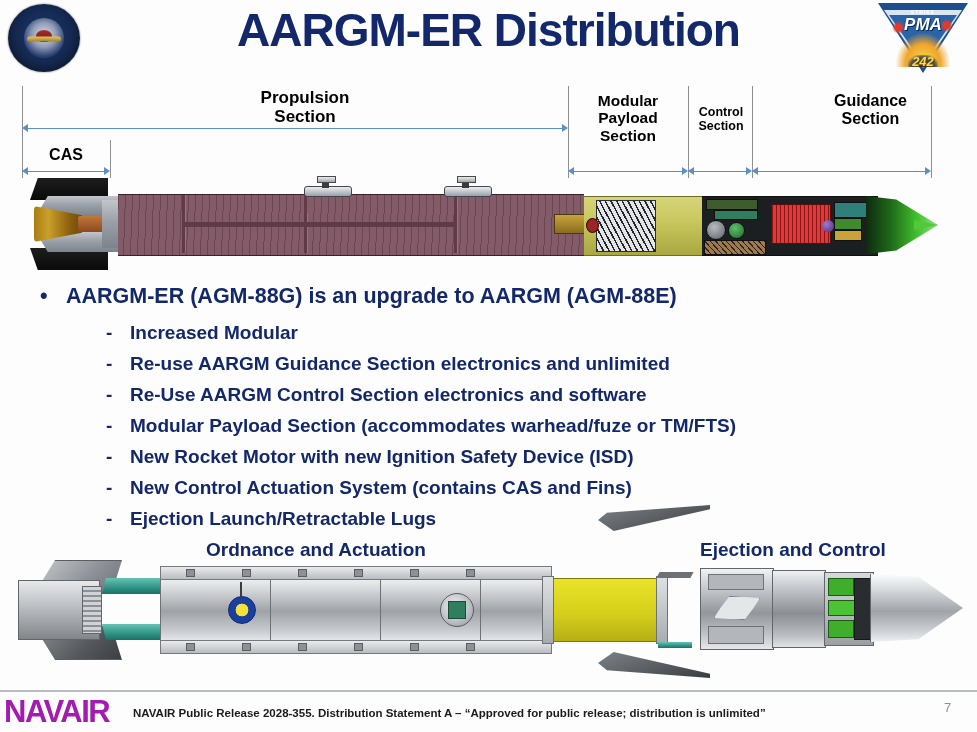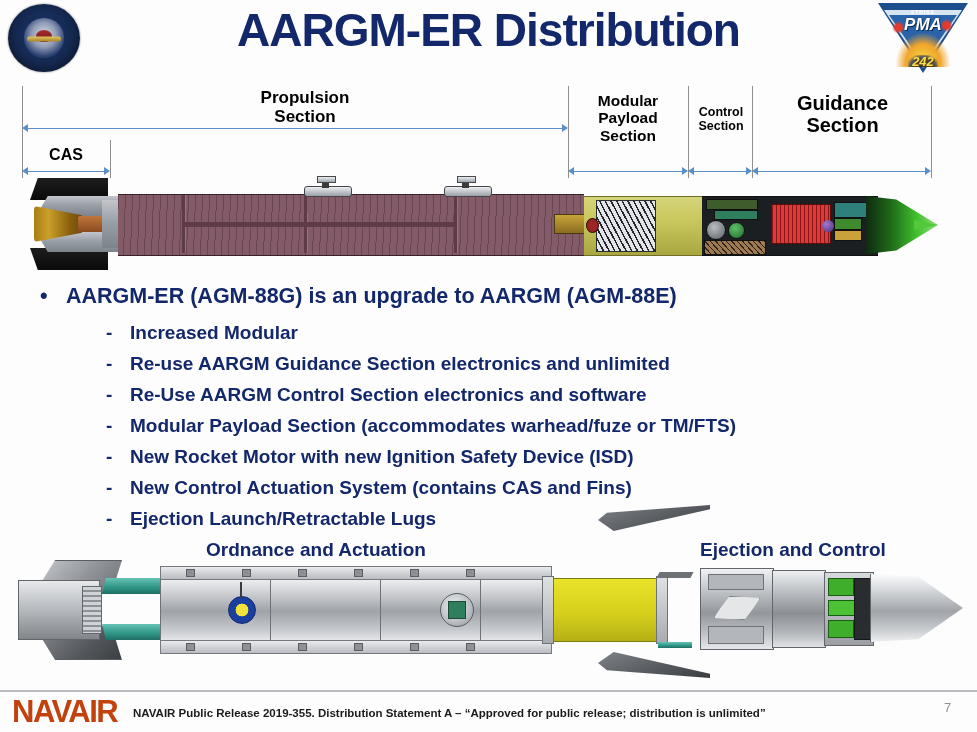--- a/index.html
+++ b/index.html
@@ -110,21 +110,21 @@
       border:1px solid #5a5d61;}
   .cad-fin.dark{background:linear-gradient(135deg,#8a8e93,#55585c 60%,#3c3f42);}
   .yellowsec{position:absolute;background:linear-gradient(#e9e32a,#d6d01c 55%,#b5b014);
       border:1px solid #7d7a0d;}
   .bandrow{position:absolute;background:linear-gradient(#e9ebed,#b9bcc0);border:1px solid #75797e;}
   .sq{position:absolute;background:#8d9197;border:1px solid #5a5d61;}
   .loosefin{position:absolute;background:linear-gradient(160deg,#7e8288,#4e5155 70%,#3a3d40);}
 
   
   #footer-rule{left:0;top:690px;width:977px;height:2px;background:#b9bcc0;}
-  #navair-word{left:12px;top:694px;font-size:31px;font-weight:bold;color:#c2410c;
+  #navair-word{left:4px;top:694px;font-size:31px;font-weight:bold;color:#a21caf;
       letter-spacing:-1.5px;font-family:"Liberation Sans",sans-serif;}
   #footer-text{left:133px;top:707px;font-size:11.5px;font-weight:bold;color:#1b1b1b;}
   #page-num{left:944px;top:700px;font-size:13px;color:#8e9297;}
 </style>
 </head>
 <body>
 
 <div class="abs" id="title">AARGM-ER Distribution</div>
 
 <div class="abs" id="navair-seal">
@@ -185,21 +185,21 @@
 <div class="abs sect-label" style="left:690px;top:105px;width:62px;font-size:12.5px;">
   <div>Control</div>
   <div>Section</div>
 </div>
 <div class="abs arrow-row" style="left:688px;top:167px;width:64px;">
   <div class="arrowline" style="left:6px;width:52px;"></div>
   <div class="arrowhead ah-l" style="left:0;"></div>
   <div class="arrowhead ah-r" style="right:0;"></div>
 </div>
 
-<div class="abs sect-label" style="left:754px;top:92px;width:177px;font-size:20px;">
+<div class="abs sect-label" style="left:782px;top:92px;width:177px;font-size:16px;">
   <div>Guidance</div>
   <div>Section</div>
 </div>
 <div class="abs arrow-row" style="left:752px;top:167px;width:179px;">
   <div class="arrowline" style="left:6px;width:167px;"></div>
   <div class="arrowhead ah-l" style="left:0;"></div>
   <div class="arrowhead ah-r" style="right:0;"></div>
 </div>
 
 <div class="abs" id="cutaway">
@@ -353,14 +353,14 @@
   <div class="abs" style="left:128px;top:58px;width:24px;height:16px;background:#3fae2a;border:1px solid #1d5c14;"></div>
   <div class="abs" style="left:154px;top:16px;width:16px;height:60px;background:#2a2d30;border:1px solid #15181a;"></div>
 
   <div class="abs" style="left:170px;top:12px;width:92px;height:68px;
               background:linear-gradient(#fbfcfc 0%,#dcdee1 20%,#a0a4a9 55%,#c6c9cd 80%,#eef0f1 100%);
               clip-path:polygon(0 0,52% 4%,100% 50%,52% 96%,0 100%);border-left:1px solid #62666a;"></div>
 </div>
 
 <div class="abs" id="footer-rule"></div>
 <div class="abs" id="navair-word">NAVAIR</div>
-<div class="abs" id="footer-text">NAVAIR Public Release 2019-355.  Distribution Statement A – “Approved for public release; distribution is unlimited”</div>
+<div class="abs" id="footer-text">NAVAIR Public Release 2028-355.  Distribution Statement A – “Approved for public release; distribution is unlimited”</div>
 <div class="abs" id="page-num">7</div>
 
 </body></html>

